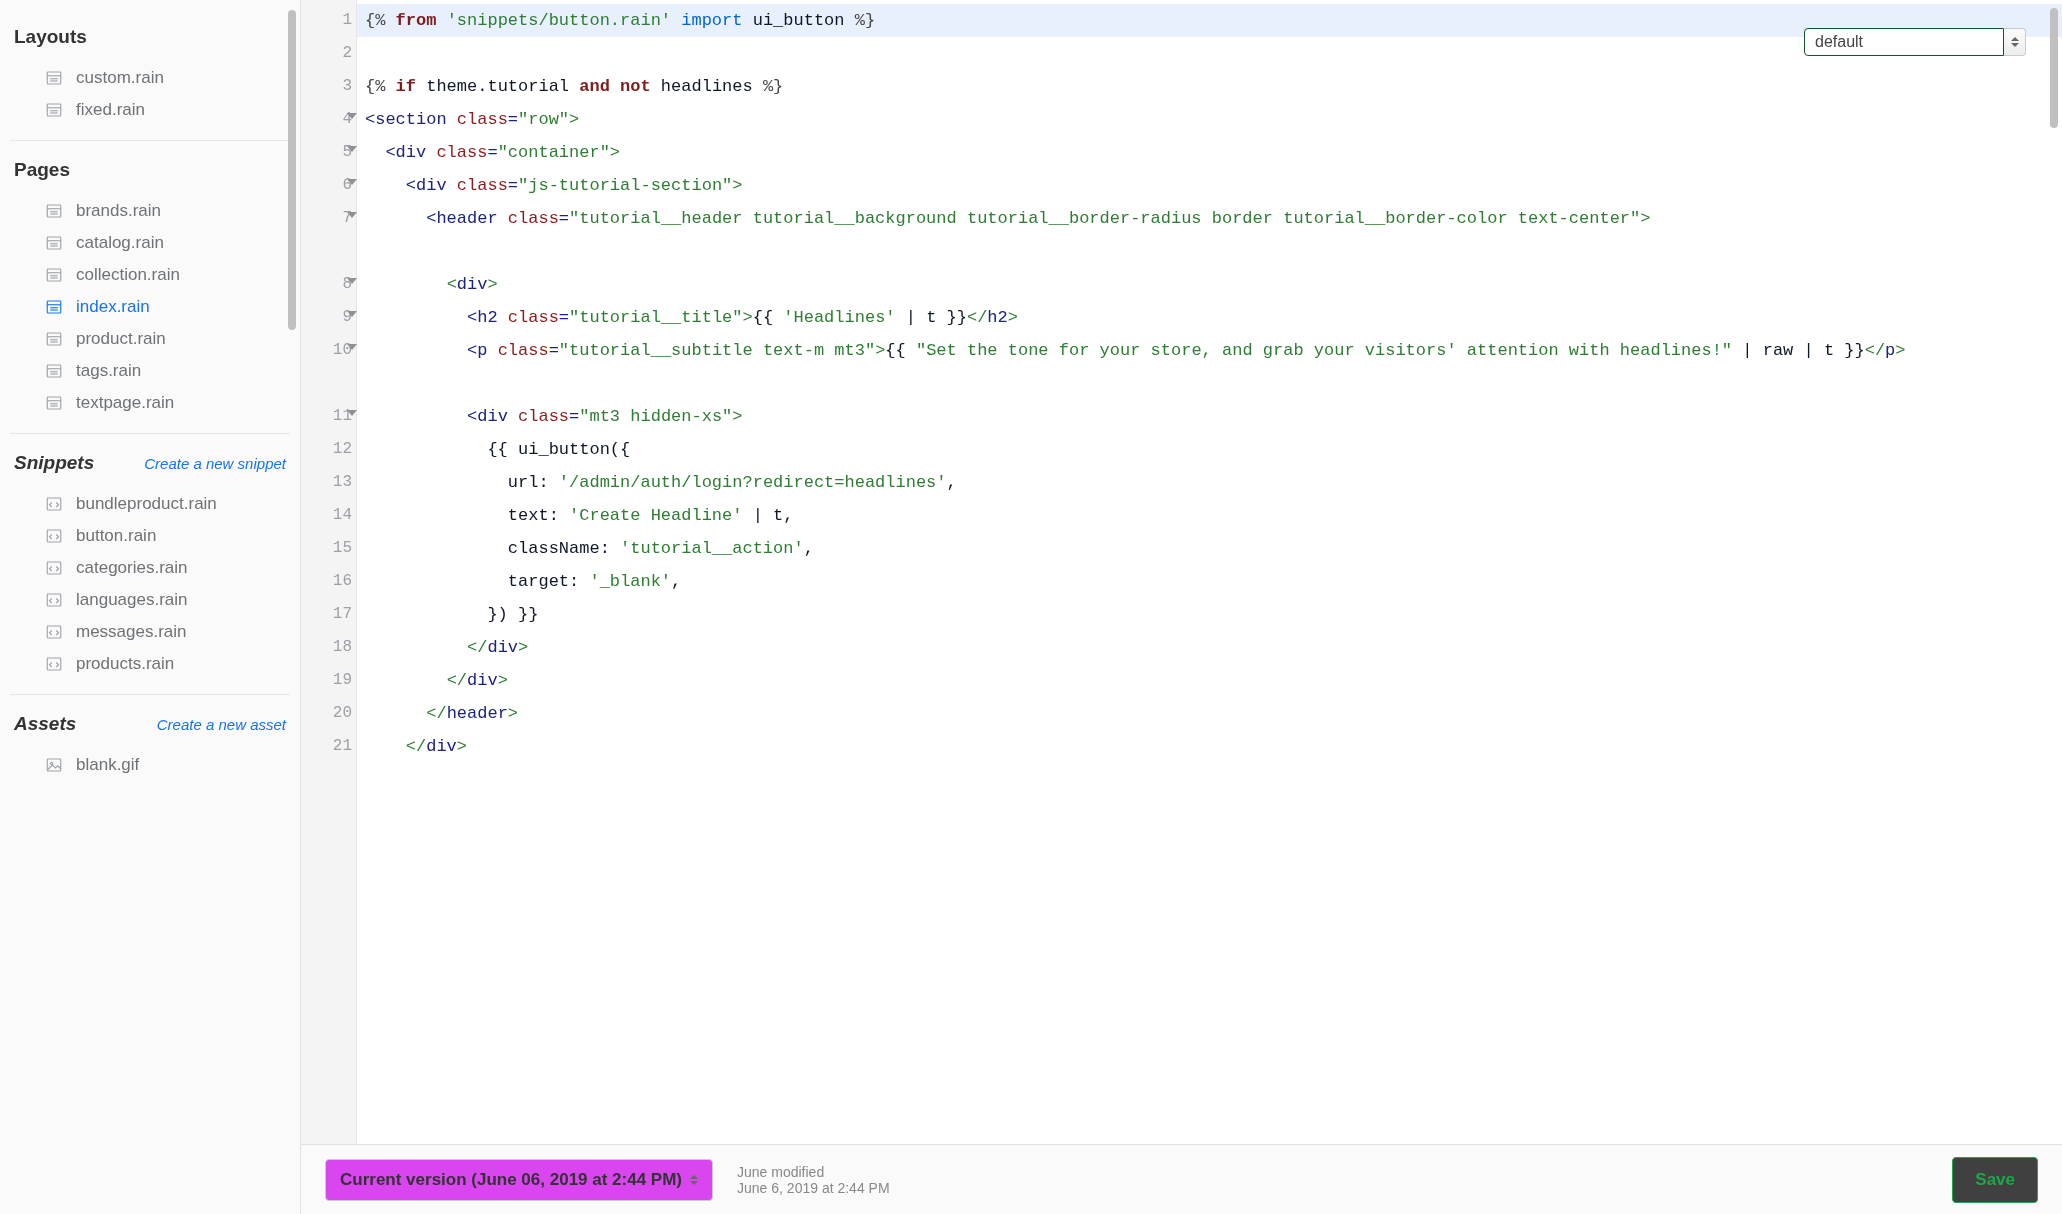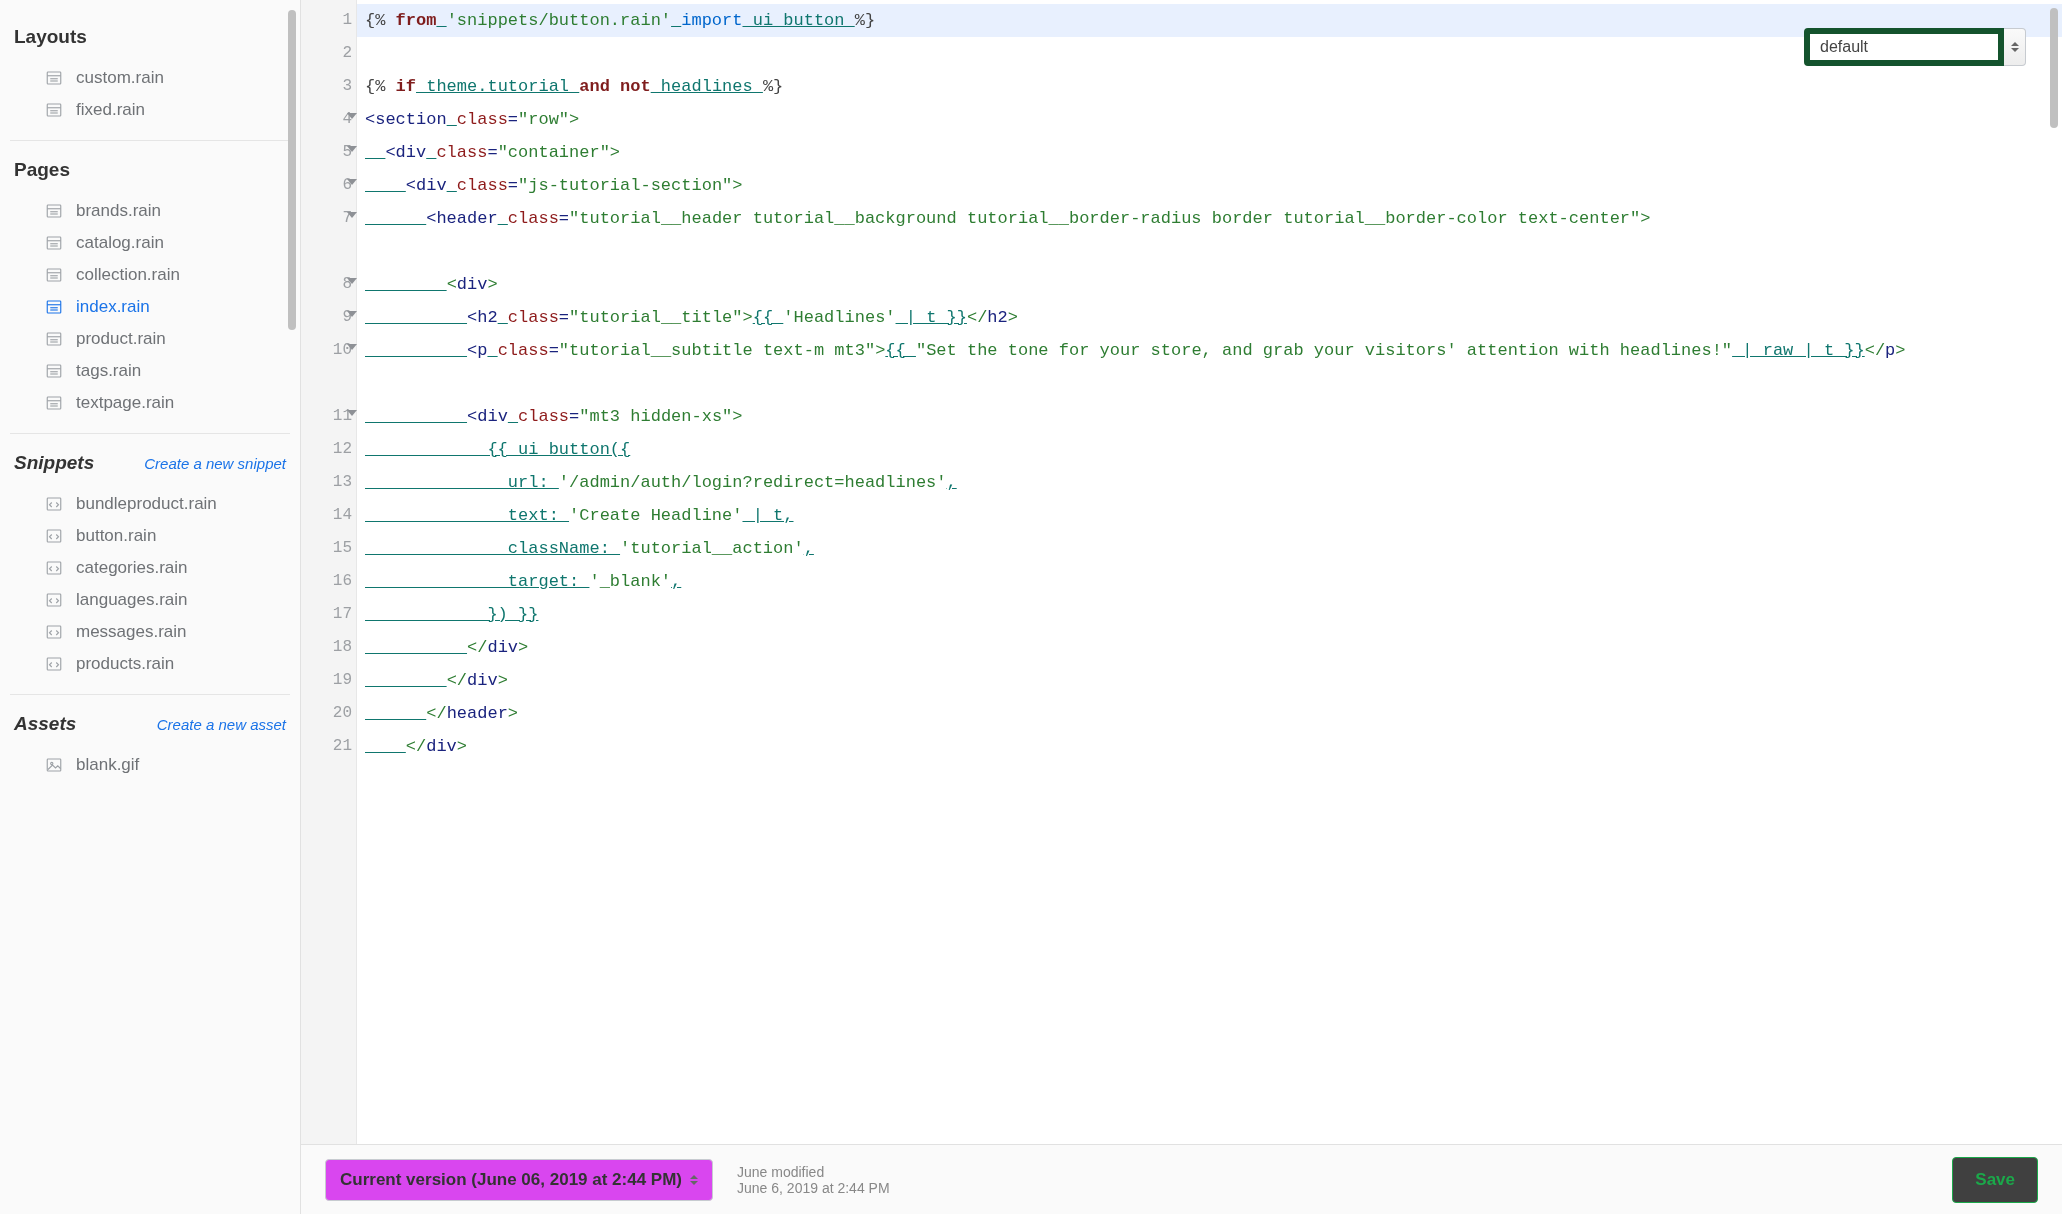--- a/index.html
+++ b/index.html
@@ -36,24 +36,24 @@
   
   .t-delim { color:#444; }
   .t-key { color:#7f1d1d; font-weight:600; }
   .t-str { color:#2e7d32; }
   .t-import { color:#0066cc; font-weight:400; }
   .t-tag { color:#1a237e; }
   .t-attr { color:#8e1b1b; }
   .t-val { color:#2e7d32; }
   .t-brack-g { color:#2e7d32;}
   .t-brack-n { color:#1a237e;}
-  .t-plain { color:#0f766e;text-decoration:underline; }
+  .t-plain { color:#0f172a; }
   
   .dropdown { position:absolute; top:28px; right:36px; z-index:10; display:flex; align-items:stretch; }
-  .dropdown-field { display:flex; align-items:center; width:200px; border:6px solid #14532d; border-radius:4px 0 0 4px; background:#fff; padding: 4px 10px; font-size:16px; color:#444;}
+  .dropdown-field { display:flex; align-items:center; width:200px; border:1px solid #14532d; border-radius:4px 0 0 4px; background:#fff; padding: 4px 10px; font-size:16px; color:#444;}
   .dropdown-btn { width:22px; border:1px solid #c7cbd0; border-left:none; border-radius:0 4px 4px 0; background:linear-gradient(#fafafa,#ededed); display:flex; flex-direction:column; align-items:center; justify-content:center; gap:2px;}
   .dropdown-btn .caret-up { width:0;height:0;border-left:4px solid transparent;border-right:4px solid transparent;border-bottom:4px solid #666;}
   .dropdown-btn .caret-down { width:0;height:0;border-left:4px solid transparent;border-right:4px solid transparent;border-top:4px solid #666;}
   
   .footer { height:70px; border-top:1px solid #e1e1e1; background:#fafafa; display:flex; align-items:center; padding:0 24px; gap:24px;}
   .version-select { display:flex; align-items:center; gap:8px; border:1px solid #c7cbd0; border-radius:4px; background:#d946ef; padding: 10px 14px; font-size:17px; font-weight:600; color:#333;}
   .version-select .carets { display:flex; flex-direction:column; gap:2px;}
   .version-select .carets .up{width:0;height:0;border-left:4px solid transparent;border-right:4px solid transparent;border-bottom:4px solid #666;}
   .version-select .carets .down{width:0;height:0;border-left:4px solid transparent;border-right:4px solid transparent;border-top:4px solid #666;}
   .meta { display:flex; flex-direction:column; font-size:14px; color:#888;}

